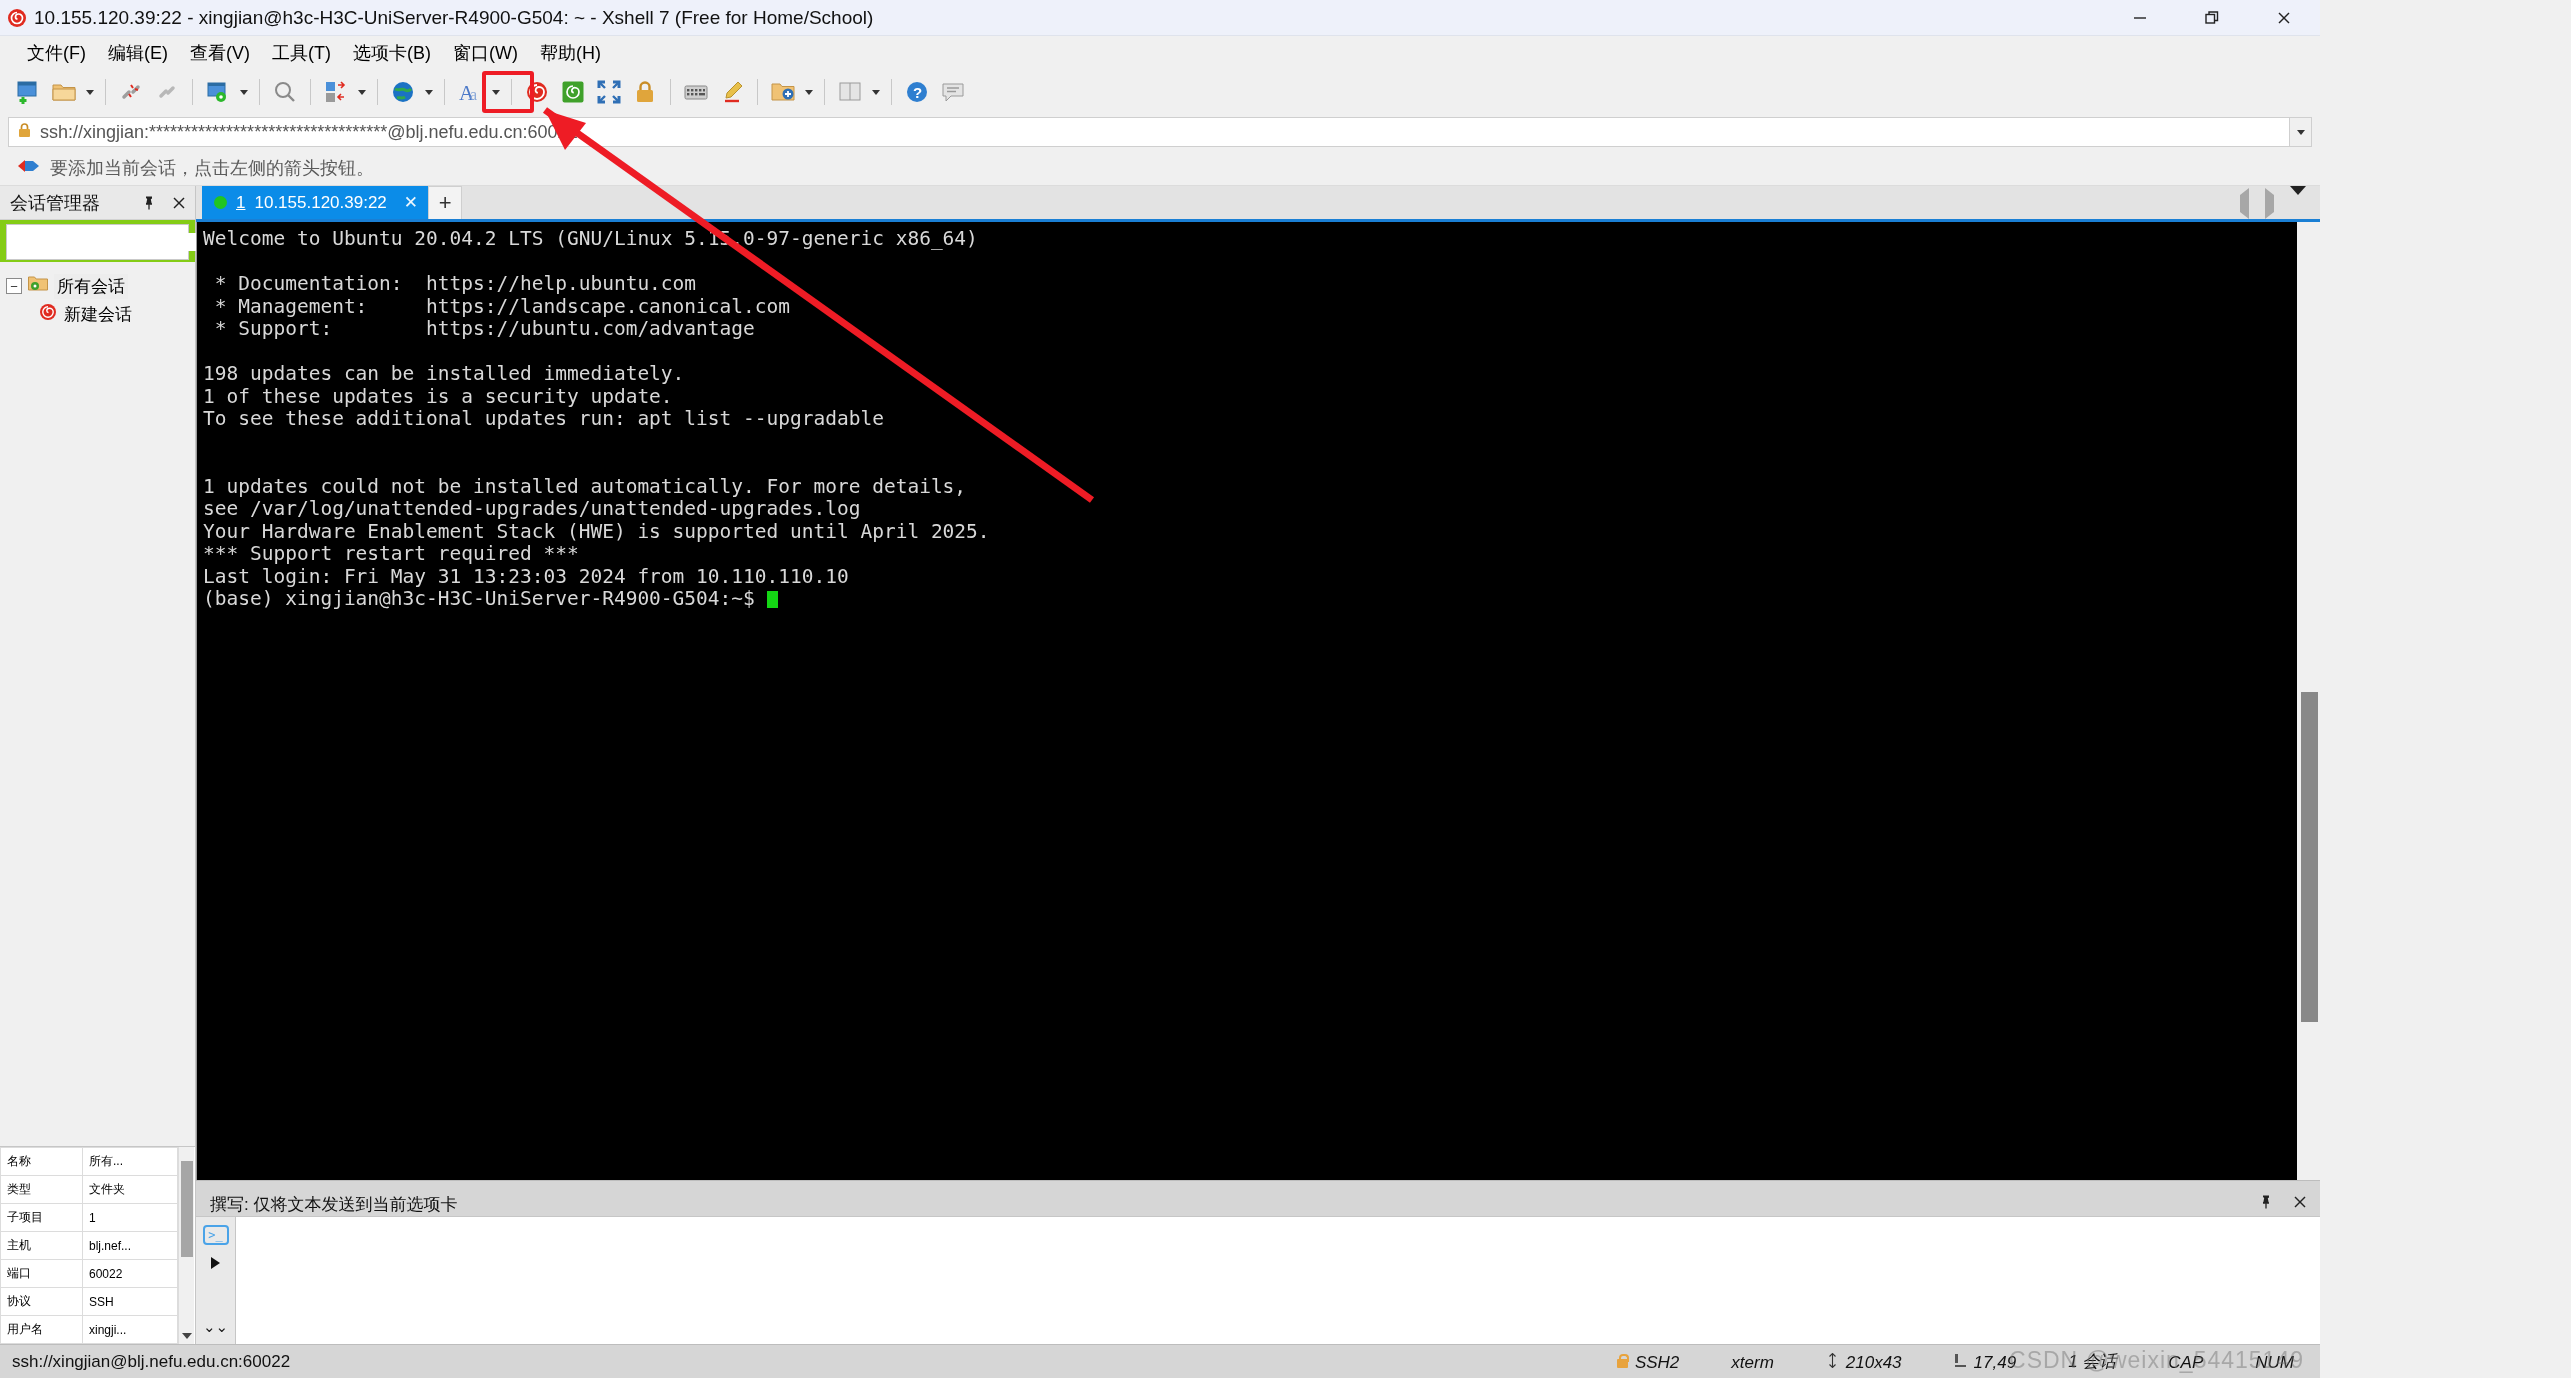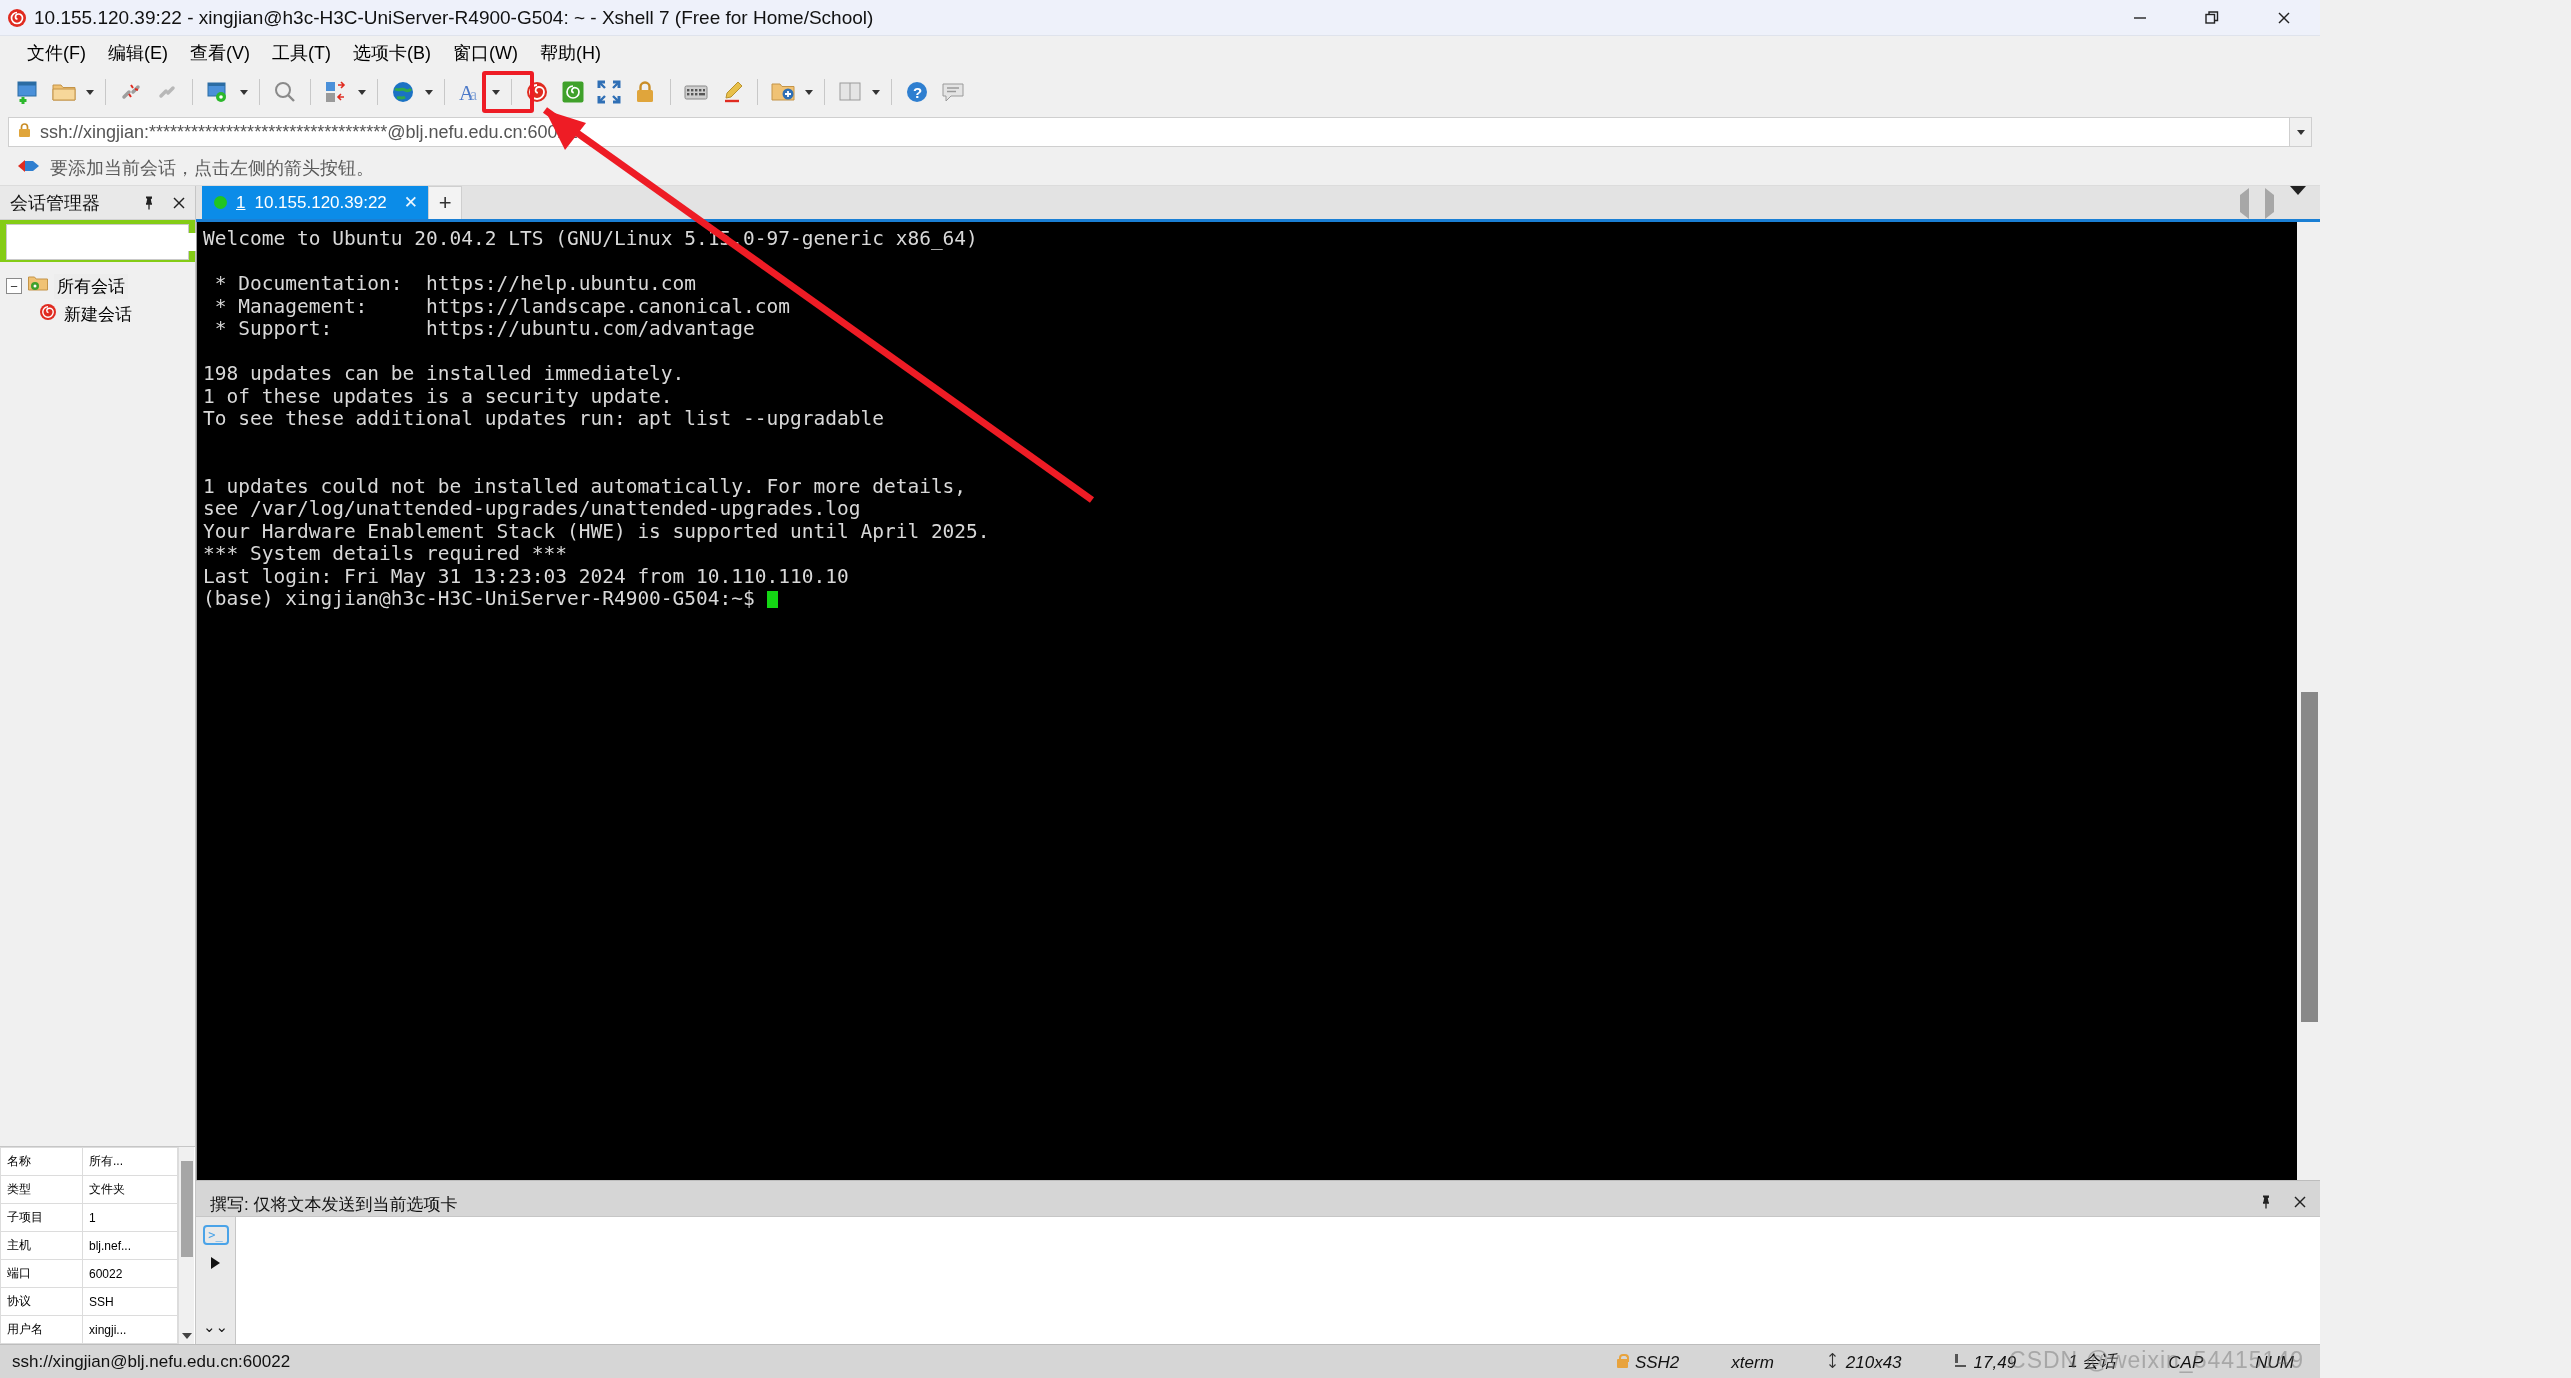--- a/index.html
+++ b/index.html
@@ -533,21 +533,21 @@
 <span> * Support:        https://ubuntu.com/advantage</span>
 <span></span>
 <span>198 updates can be installed immediately.</span>
 <span>1 of these updates is a security update.</span>
 <span>To see these additional updates run: apt list --upgradable</span>
 <span></span>
 <span></span>
 <span>1 updates could not be installed automatically. For more details,</span>
 <span>see /var/log/unattended-upgrades/unattended-upgrades.log</span>
 <span>Your Hardware Enablement Stack (HWE) is supported until April 2025.</span>
-<span>*** System details required ***</span>
+<span>*** Support restart required ***</span>
 <span>Last login: Fri May 31 13:23:03 2024 from 10.110.110.10</span>
 <span>(base) xingjian@h3c-H3C-UniServer-R4900-G504:~$ </span><span class="cursor"></span></div>
         <div class="term-scroll">
           <div class="term-thumb"></div>
         </div>
       </div>
 
       <div class="composebar">
         <span>撰写: 仅将文本发送到当前选项卡</span>
         <span class="compose-tools">

